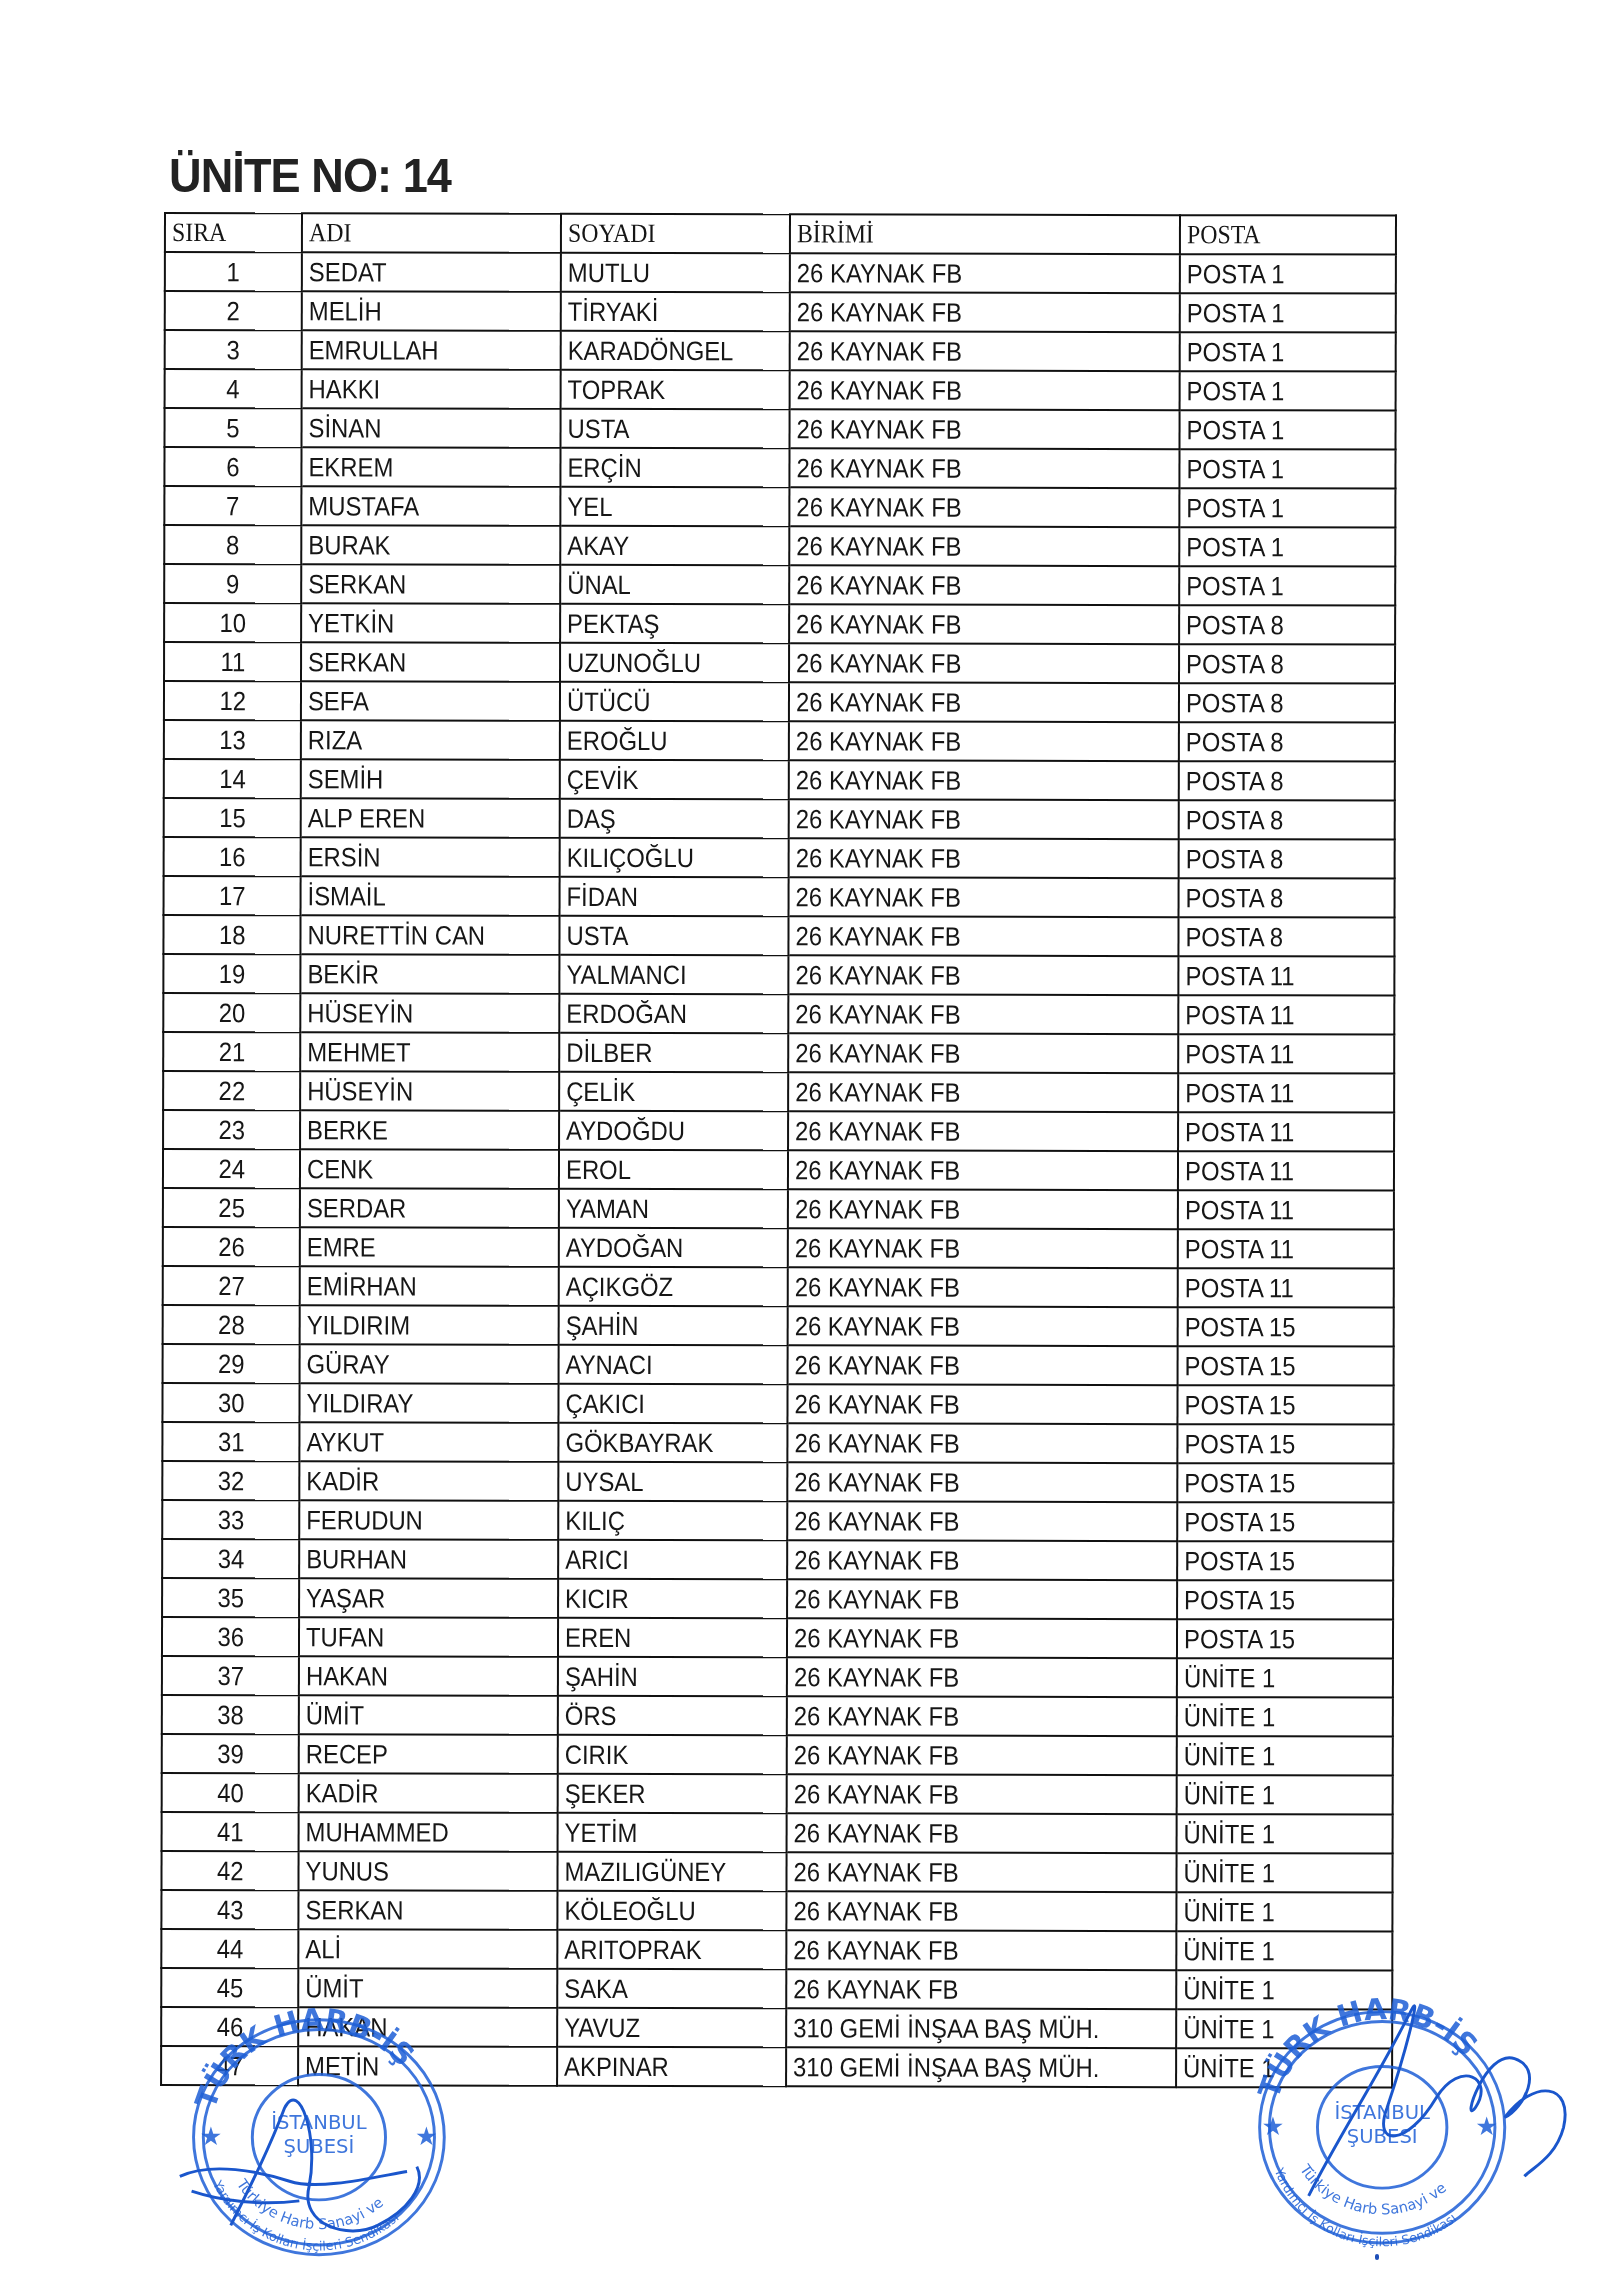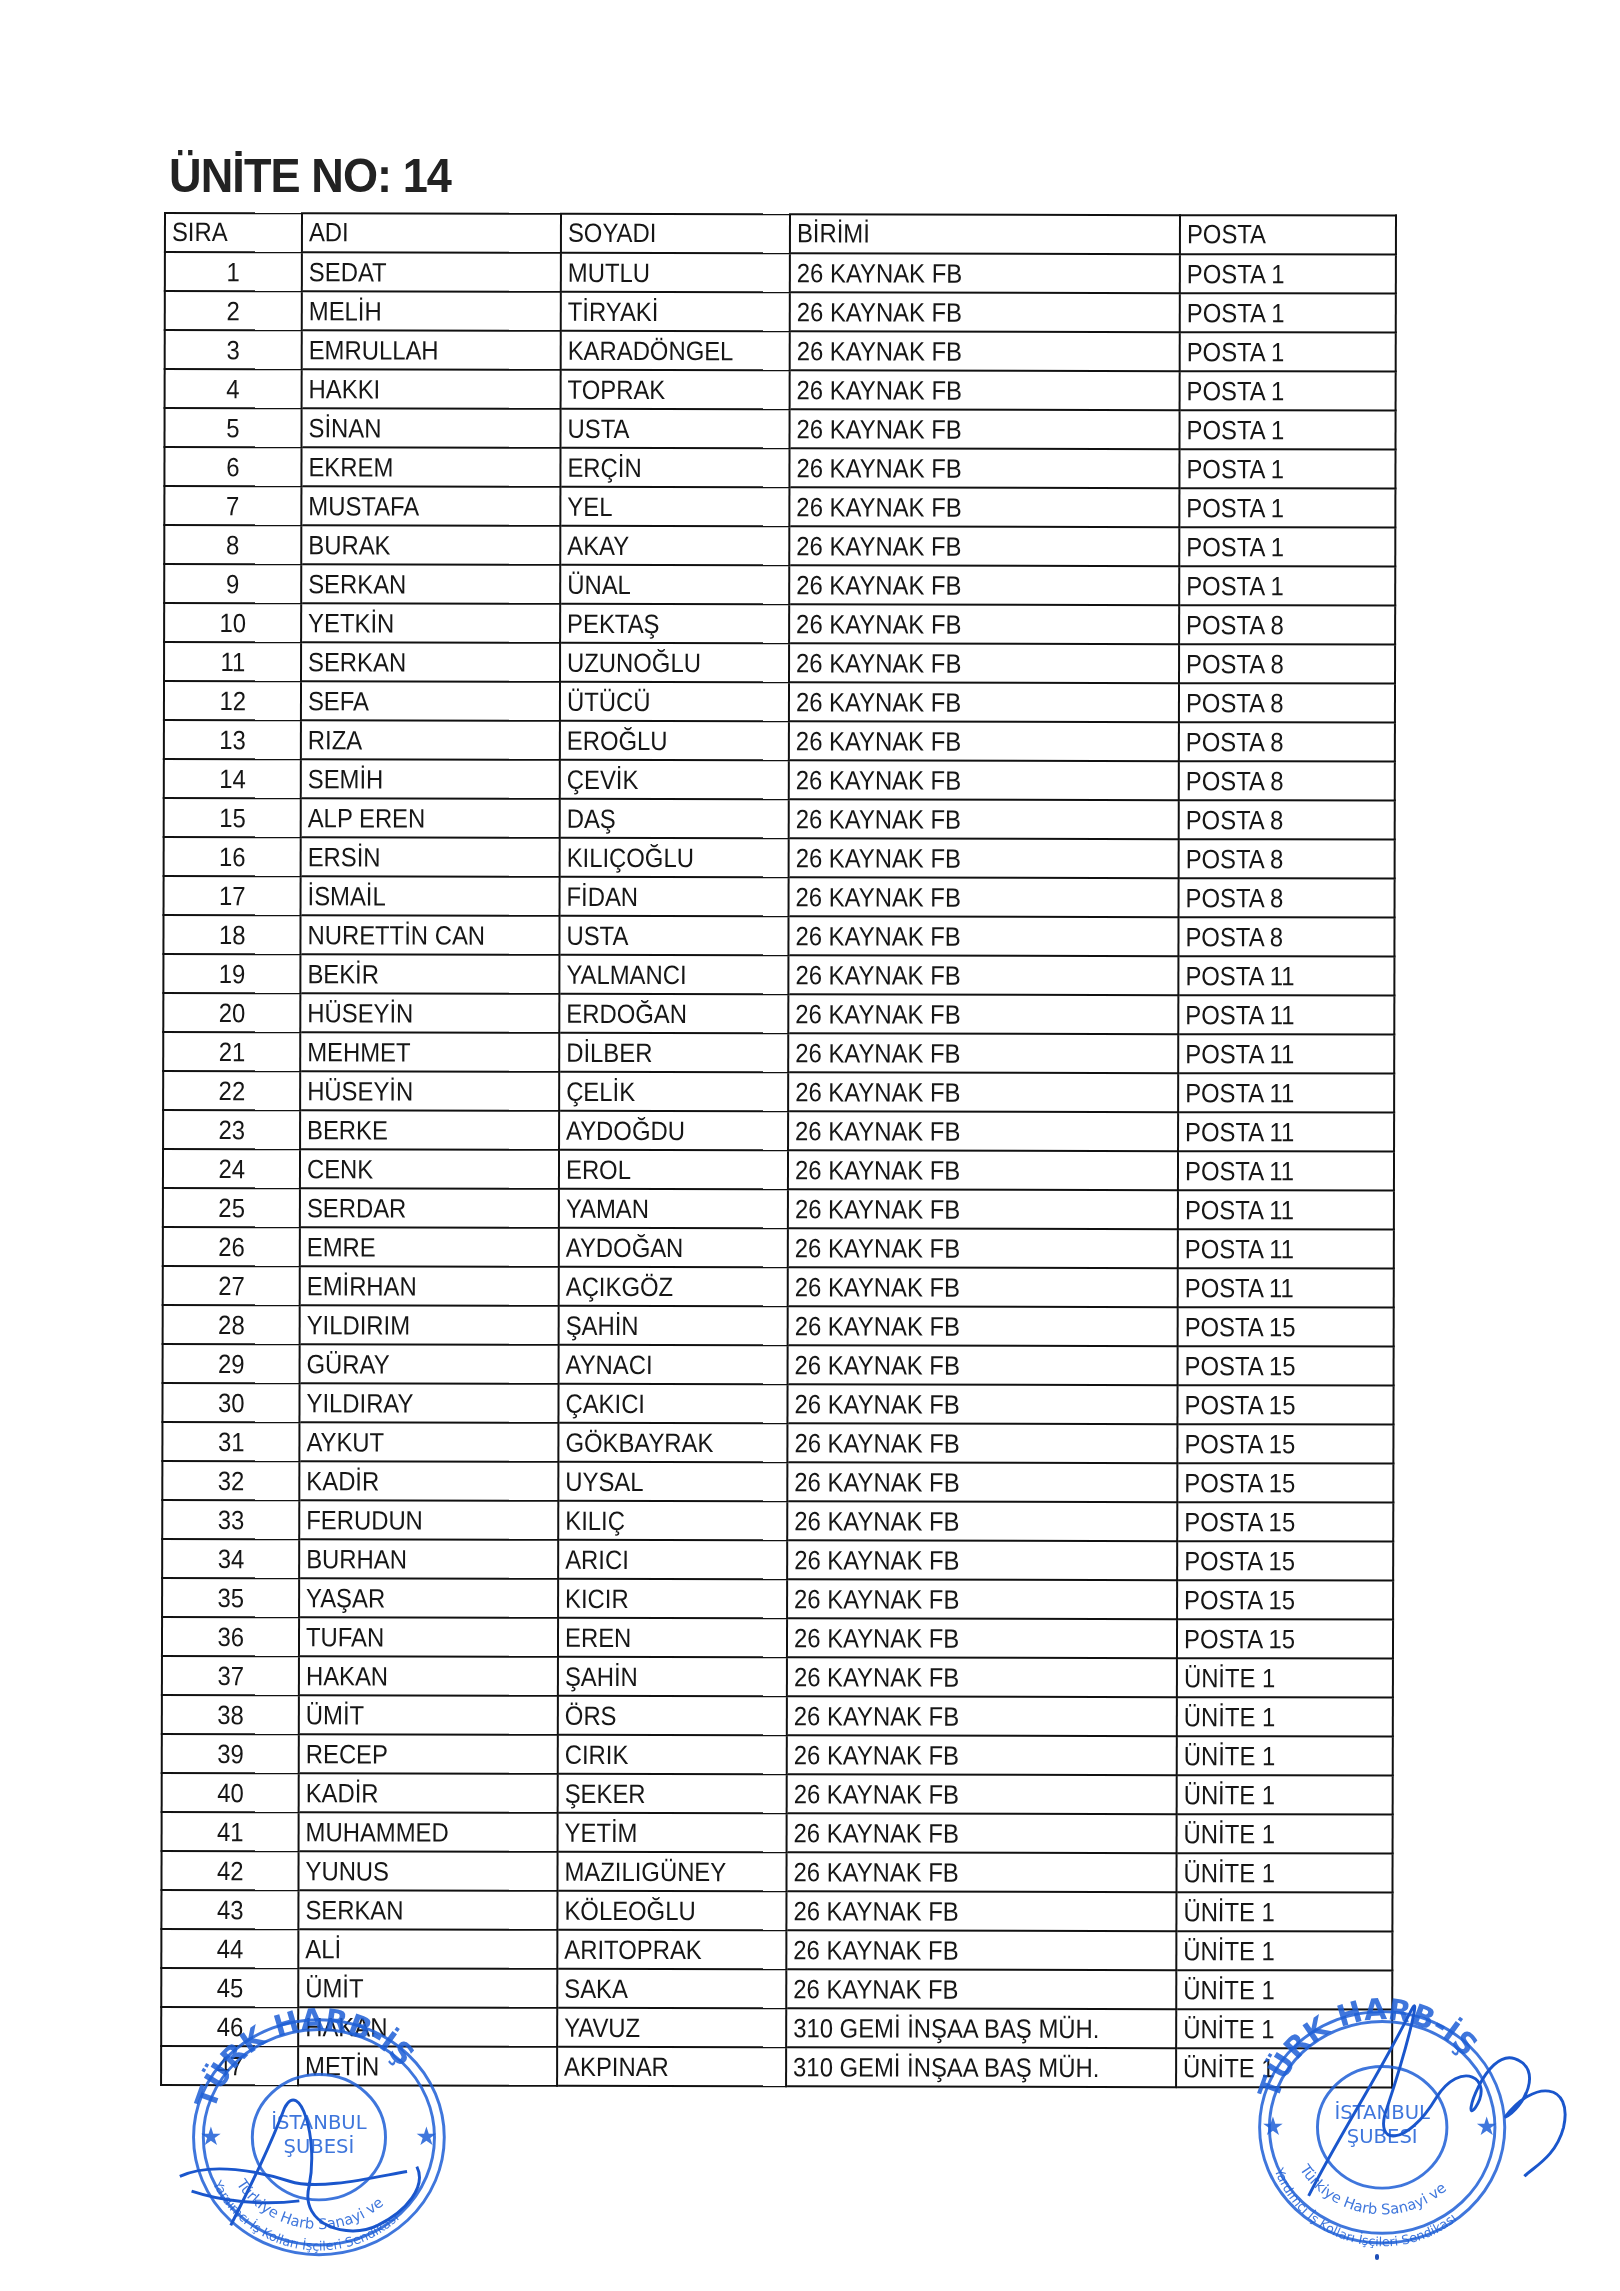--- a/index.html
+++ b/index.html
@@ -16,21 +16,21 @@
     position: absolute; left: 164px; top: 212px;
     border-collapse: collapse; transform: rotate(0.12deg); transform-origin: left top;
     table-layout: fixed; width: 1231px;
   }
   table.roster th, table.roster td {
     border: 2.5px solid #111; height: 37px; padding: 0 5.9px;
     font-size: 26.5px; font-weight: normal; text-align: left; vertical-align: bottom;
     white-space: nowrap; overflow: hidden; line-height: 35px;
     transform-origin: left center;
   }
-  table.roster th { height: 37px; vertical-align: middle; }
+  table.roster th { height: 37px; vertical-align: middle; font-family: Liberation Serif, serif; }
   table.roster td.num { text-align: center; }
   col.c-sira { width: 137px; }
   col.c-adi { width: 259px; }
   col.c-soyadi { width: 229px; }
   col.c-birim { width: 390px; }
   col.c-posta { width: 216px; }
   .txt { display: inline-block; transform: scaleX(0.9); transform-origin: left bottom; }
   td.num .txt { transform-origin: center bottom; }
 
   .stamp { position: absolute; pointer-events: none; }

